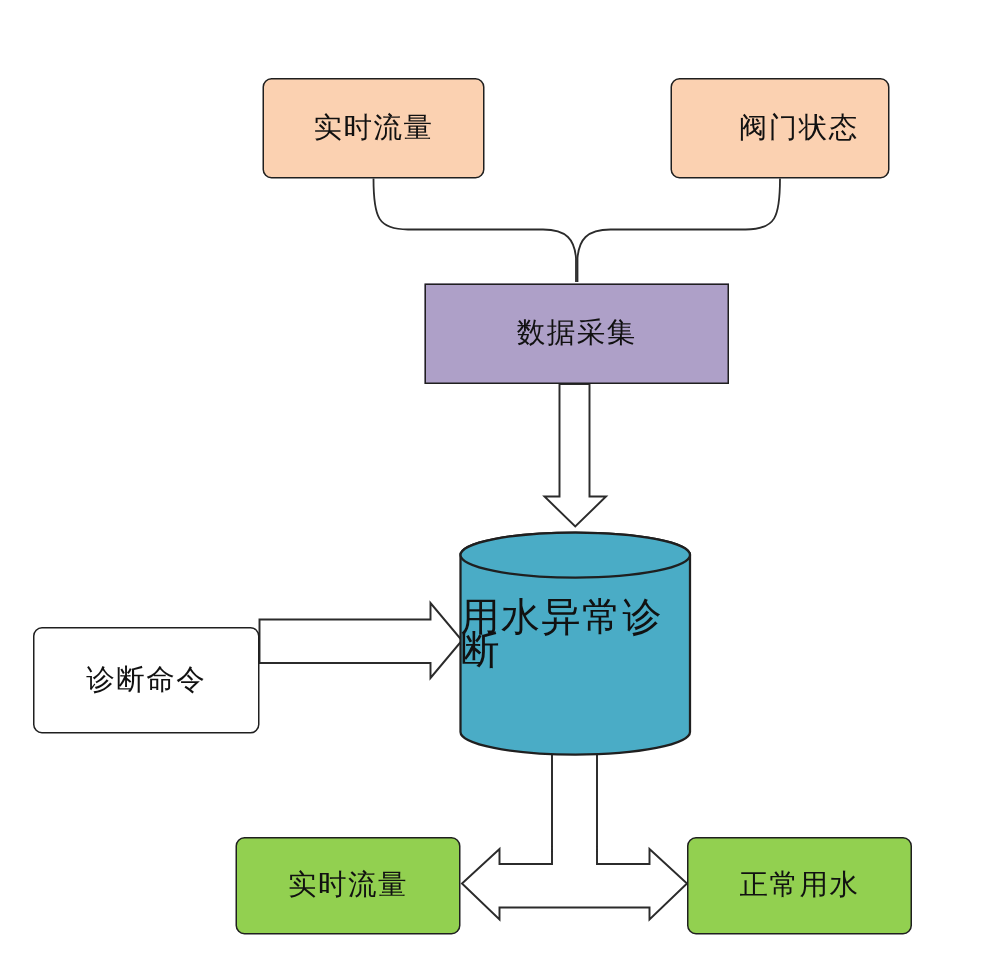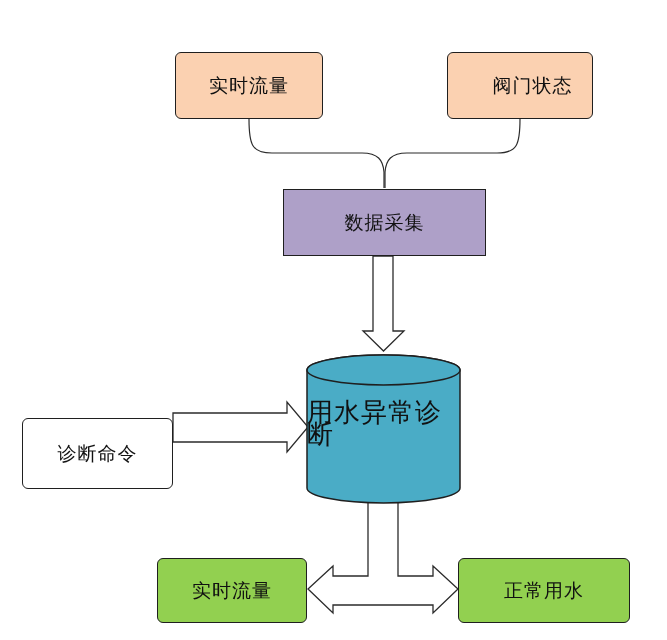--- a/index.html
+++ b/index.html
@@ -48,21 +48,21 @@
   .rounded { border-radius: 6px; }
   .peach  { background: var(--peach, #fbd1b1); }
   .purple { background: var(--purple, #aea0c8); }
   .green  { background: var(--green, #92d050); }
   .white  { background: var(--white, #ffffff); }
   #node-realtime-flow   { left: 175px; top: 52px;  width: 148px; height: 67px; }
   #node-valve-status    { left: 447px; top: 52px;  width: 146px; height: 67px; padding-left: 25px; }
   #node-data-collection { left: 283px; top: 189px; width: 203px; height: 67px; }
   #node-diagnosis-cmd   { left: 22px;  top: 392px; width: 151px; height: 71px; margin-top: 26px; }
   #node-illegal-pipe    { left: 157px; top: 558px; width: 150px; height: 65px; }
-  #node-normal-water    { left: 458px; top: 558px; width: 172px; height: 65px; }
+  #node-normal-water    { left: 458px; top: 558px; width: 150px; height: 65px; }
   .cyl-label {
     position: absolute;
     left: 307px; top: 401px;
     width: 153px;
     font-size: 26px;
     letter-spacing: 1px;
     line-height: 22px;
     text-align: left;
   }
 </style>

